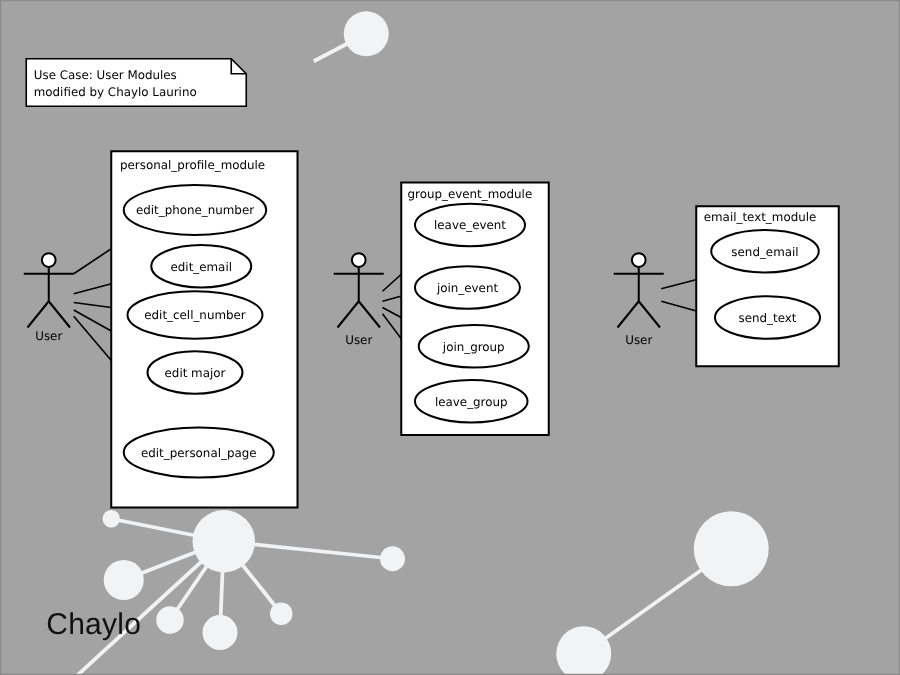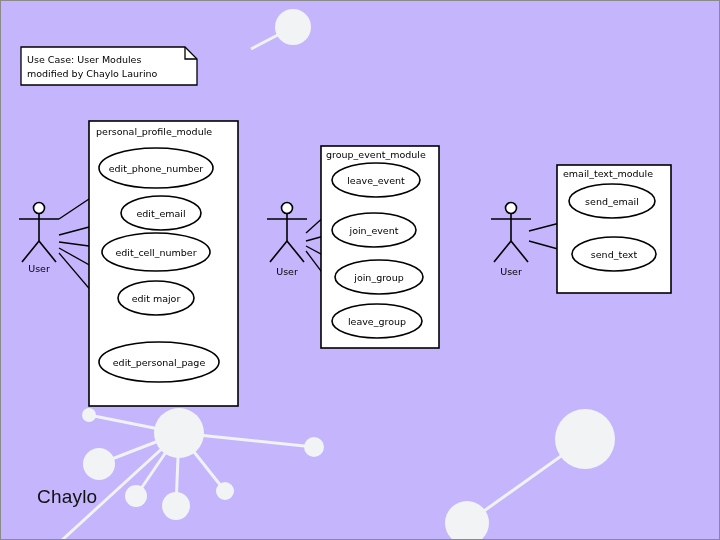--- a/index.html
+++ b/index.html
@@ -4,21 +4,21 @@
 <style>
   html, body {
     margin: 0;
     padding: 0;
     background: #ffffff;
   }
   #stage {
     position: relative;
     width: 720px;
     height: 540px;
-    background: #c4b5fd;
+    background: #a3a3a3;
     border: 1px solid #8a8a8a;
     box-sizing: border-box;
     overflow: hidden;
     font-family: "DejaVu Sans", sans-serif;
   }
   #watermark {
     position: absolute;
     left: 0;
     top: 0;
     width: 720px;
@@ -38,21 +38,21 @@
   }
   .note-text { font-size: 9.5px; }
   .pkg-text  { font-size: 9.5px; }
   .uc-text   { font-size: 9.5px; }
   .actor-text{ font-size: 9.5px; }
   .signature {
     position: absolute;
     left: 36px;
     top: 485px;
     font-family: "Liberation Sans", sans-serif;
-    font-size: 19px;
+    font-size: 24px;
     color: #111111;
     letter-spacing: 0.2px;
   }
 </style>
 </head>
 <body>
 
 <div id="stage">
 
   <svg id="watermark" viewBox="0 0 720 540" xmlns="http://www.w3.org/2000/svg" aria-hidden="true">

